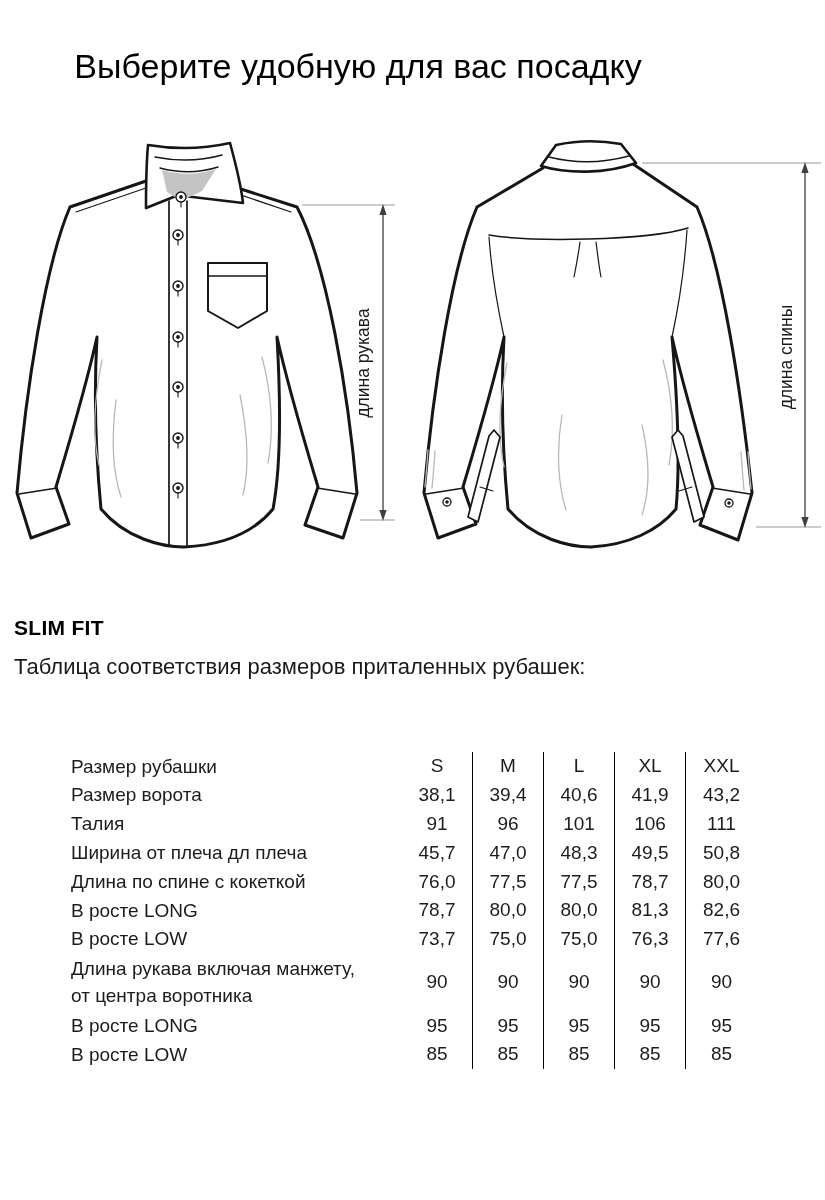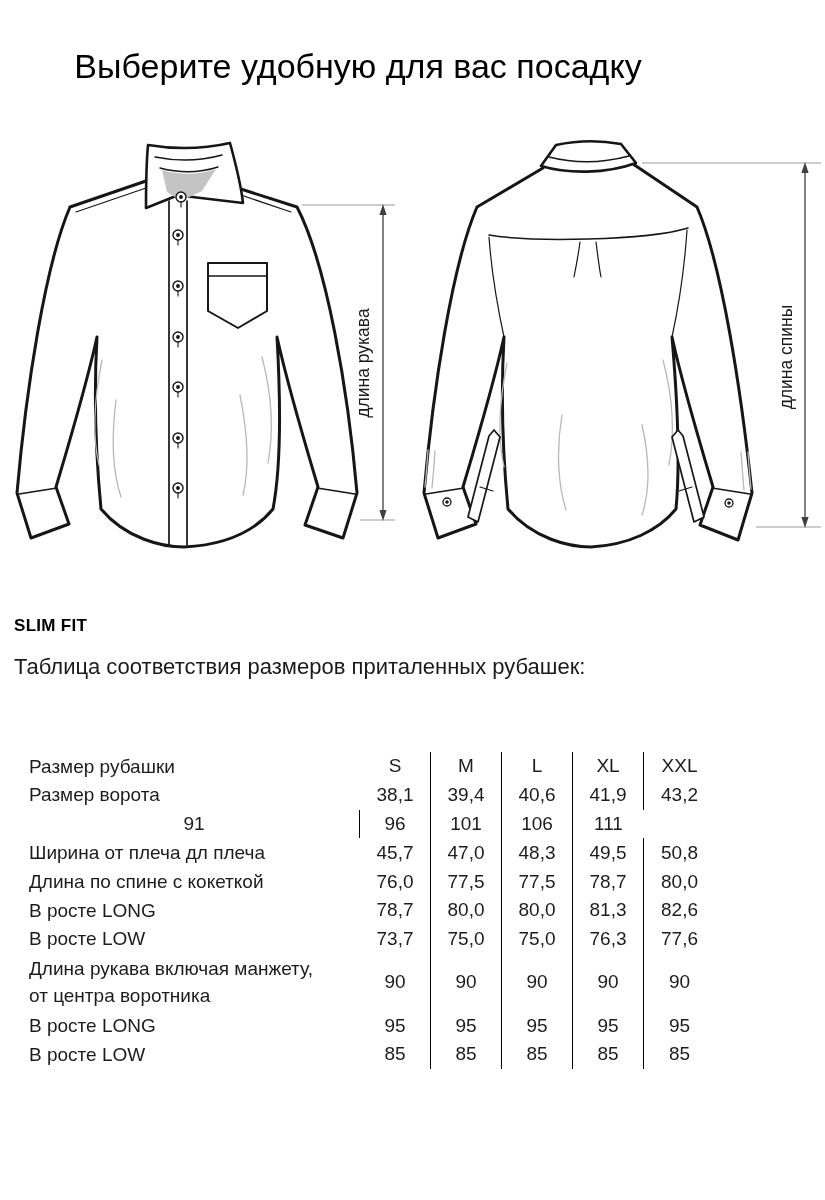--- a/index.html
+++ b/index.html
@@ -11,30 +11,31 @@
   .title{
     position:absolute;top:47px;left:0;width:716px;text-align:center;
     font-size:34px;color:#000;
   }
   #diagram{position:absolute;left:0;top:95px;}
   #diagram text{
     font-family:"Liberation Sans","DejaVu Sans",sans-serif;
     font-size:17.5px;fill:#1a1a1a;
   }
   .slim-heading{
-    position:absolute;left:14px;top:616px;font-size:17px;font-weight:bold;
+    position:absolute;left:14px;top:616px;font-size:21px;font-weight:bold;
     color:#000;letter-spacing:0.3px;
   }
   .subtitle{
     position:absolute;left:14px;top:654px;font-size:22px;color:#1a1a1a;
   }
   .size-table{position:absolute;left:29px;top:752px;width:687px;}
   .trow{
     display:grid;grid-template-columns:331px 71px 71px 71px 71px 71px;
     height:28.8px;
+    margin-left:42px;
   }
   .trow.tall{height:57.6px;}
   .tcell{
     display:flex;align-items:center;font-size:19px;color:#1c1c1c;
     box-sizing:border-box;
   }
   .tcell.lab{justify-content:flex-start;white-space:pre-line;line-height:1.45;}
   .tcell.val{justify-content:center;}
   .tcell.sep{border-right:1px solid #000;}
 </style>
@@ -199,20 +200,21 @@
     </div>
     <div class="trow">
       <div class="tcell lab">Размер ворота</div>
       <div class="tcell val sep">38,1</div>
       <div class="tcell val sep">39,4</div>
       <div class="tcell val sep">40,6</div>
       <div class="tcell val sep">41,9</div>
       <div class="tcell val">43,2</div>
     </div>
     <div class="trow">
+      <div class="tcell lab">Талия</div>
       <div class="tcell val sep">91</div>
       <div class="tcell val sep">96</div>
       <div class="tcell val sep">101</div>
       <div class="tcell val sep">106</div>
       <div class="tcell val">111</div>
     </div>
     <div class="trow">
       <div class="tcell lab">Ширина от плеча дл плеча</div>
       <div class="tcell val sep">45,7</div>
       <div class="tcell val sep">47,0</div>

